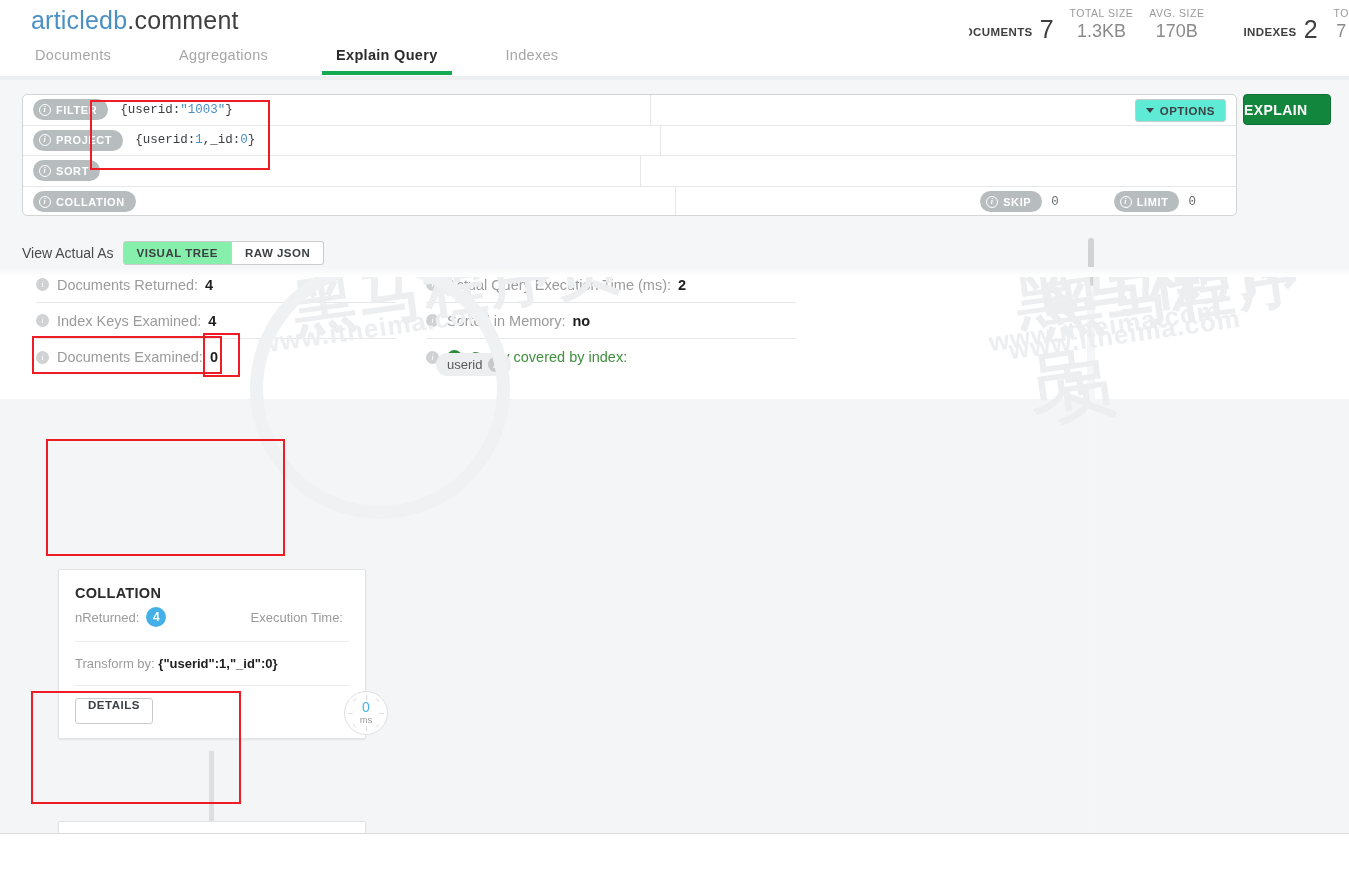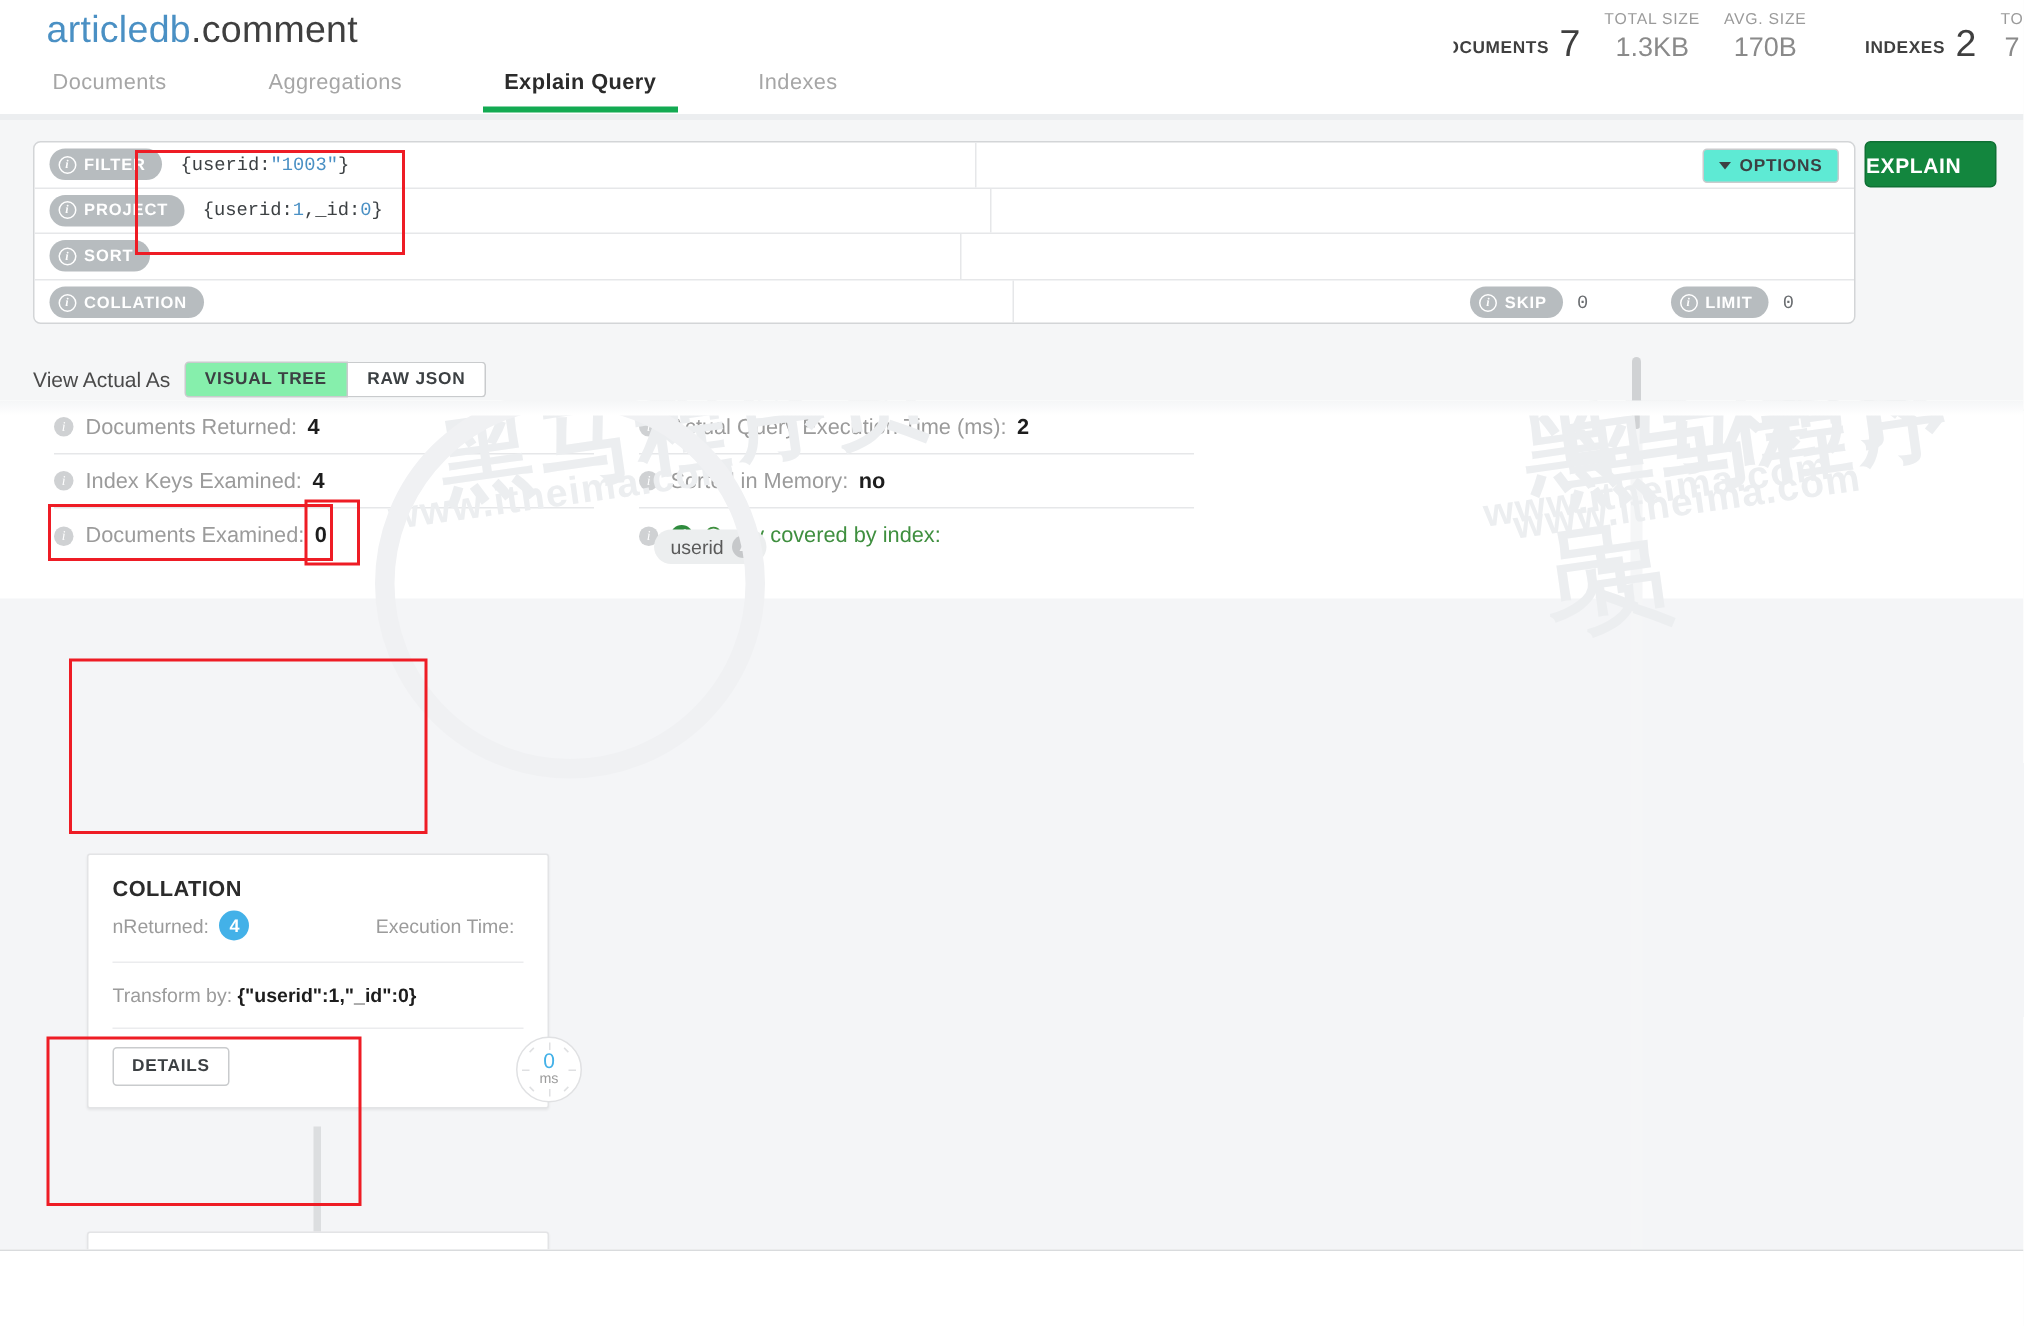--- a/index.html
+++ b/index.html
@@ -266,21 +266,21 @@
   }
   .exec-label { margin-left: auto; margin-right: 6px; }
   .node-div { height: 1px; background: #ebecee; margin: 0 16px; }
   .node-kv {
     font-size: 13px; color: #9b9b9b;
     padding: 14px 16px 14px 16px; white-space: nowrap;
   }
   .node-kv b { color: #1d1d1d; font-weight: bold; }
   .details-btn {
     margin: 12px 0 14px 16px;
-    display: inline-flex; align-items: center; justify-content: center;
+    display: inline-flex; align-items: flex-start; justify-content: center;
     height: 26px; padding: 0 12px;
     border: 1px solid #c9cbcd; border-radius: 3px; background: #fff;
     font-size: 11.5px; font-weight: bold; letter-spacing: .5px; color: #3c4043;
     cursor: pointer;
   }
   .clock {
     position: absolute;
     width: 44px; height: 44px; border-radius: 50%;
     background: #fff; border: 1px solid #e0e1e3;
     display: flex; flex-direction: column;

